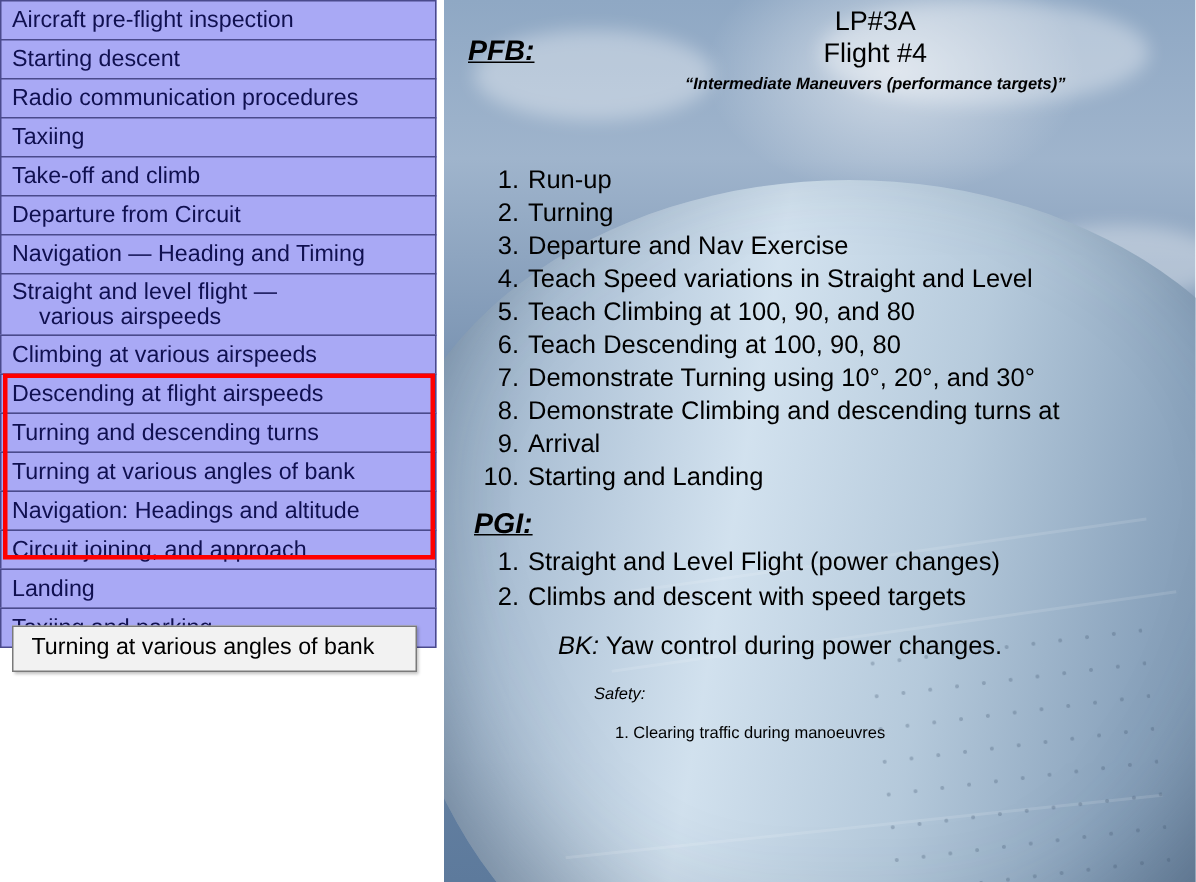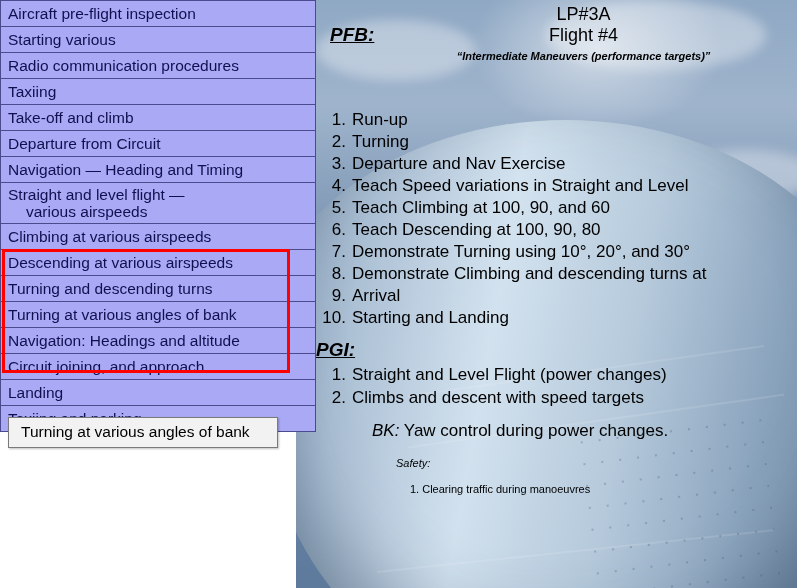--- a/index.html
+++ b/index.html
@@ -25,21 +25,21 @@
     position: absolute;
     left: 0;
     top: 0;
     width: 296px;
     height: 588px;
     background: #ffffff;
     z-index: 4;
   }
   .lesson-item {
     box-sizing: border-box;
-    width: 316px;
+    width: 291px;
     background: #a9a9f5;
     border: 1px solid #4a4a8c;
     color: #101050;
     font-size: 15.5px;
     line-height: 17px;
     padding: 4px 6px 4px 7px;
     margin: 0 0 -1px 0;
     position: relative;
   }
   .lesson-item.tall {
@@ -170,21 +170,21 @@
     margin-top: 1px;
   }
   .section-label {
     font-weight: bold;
     font-style: italic;
     font-size: 19px;
     text-decoration: underline;
     margin: 2px 0 2px 0;
     display: inline-block;
   }
-  .pfb-label { position: absolute; left: 34px; top: 22px; }
+  .pfb-label { position: absolute; left: 16px; top: 22px; }
   .olist {
     margin: 0;
     padding: 0;
     list-style: none;
   }
   .olist li {
     font-size: 17px;
     line-height: 22px;
     padding-left: 36px;
     position: relative;
@@ -233,32 +233,32 @@
     <div class="fuselage">
       <div class="band b1"></div>
       <div class="band b2"></div>
       <div class="band b3"></div>
       <div class="rivets"></div>
     </div>
   </div>
 
   <div class="left-panel">
     <div class="lesson-item"><span>Aircraft pre-flight inspection</span></div>
-    <div class="lesson-item"><span>Starting various</span></div>
+    <div class="lesson-item"><span>Starting descent</span></div>
     <div class="lesson-item"><span>Radio communication procedures</span></div>
     <div class="lesson-item"><span>Taxiing</span></div>
     <div class="lesson-item"><span>Take-off and climb</span></div>
     <div class="lesson-item"><span>Departure from Circuit</span></div>
     <div class="lesson-item"><span>Navigation — Heading and Timing</span></div>
     <div class="lesson-item tall">
       <span>Straight and level flight —</span>
       <span class="sub">various airspeeds</span>
     </div>
     <div class="lesson-item"><span>Climbing at various airspeeds</span></div>
-    <div class="lesson-item"><span>Descending at various airspeeds</span></div>
+    <div class="lesson-item"><span>Descending at flight airspeeds</span></div>
     <div class="lesson-item"><span>Turning and descending turns</span></div>
     <div class="lesson-item"><span>Turning at various angles of bank</span></div>
     <div class="lesson-item"><span>Navigation:  Headings and altitude</span></div>
     <div class="lesson-item"><span>Circuit joining, and approach</span></div>
     <div class="lesson-item"><span>Landing</span></div>
     <div class="lesson-item"><span>Taxiing and parking</span></div>
 
     <div class="red-box"></div>
 
     <div class="callout">
@@ -273,21 +273,21 @@
       <span class="sub-ital">“Intermediate Maneuvers (performance targets)”</span>
     </div>
 
     <span class="section-label pfb-label">PFB:</span>
 
     <ol class="olist pfb-list">
       <li><span class="num">1.</span><span>Run-up</span></li>
       <li><span class="num">2.</span><span>Turning</span></li>
       <li><span class="num">3.</span><span>Departure and Nav Exercise</span></li>
       <li><span class="num">4.</span><span>Teach Speed variations in Straight and Level</span></li>
-      <li><span class="num">5.</span><span>Teach Climbing at 100, 90, and 60</span></li>
+      <li><span class="num">5.</span><span>Teach Climbing at 100, 90, and 80</span></li>
       <li><span class="num">6.</span><span>Teach Descending at 100, 90, 80</span></li>
       <li><span class="num">7.</span><span>Demonstrate Turning using 10°, 20°, and 30°</span></li>
       <li><span class="num">8.</span><span>Demonstrate Climbing and descending turns at</span></li>
       <li><span class="num">9.</span><span>Arrival</span></li>
       <li><span class="num">10.</span><span>Starting and Landing</span></li>
     </ol>
 
     <div class="pgi-block">
       <span class="section-label">PGI:</span>
       <ol class="olist pgi-list">

